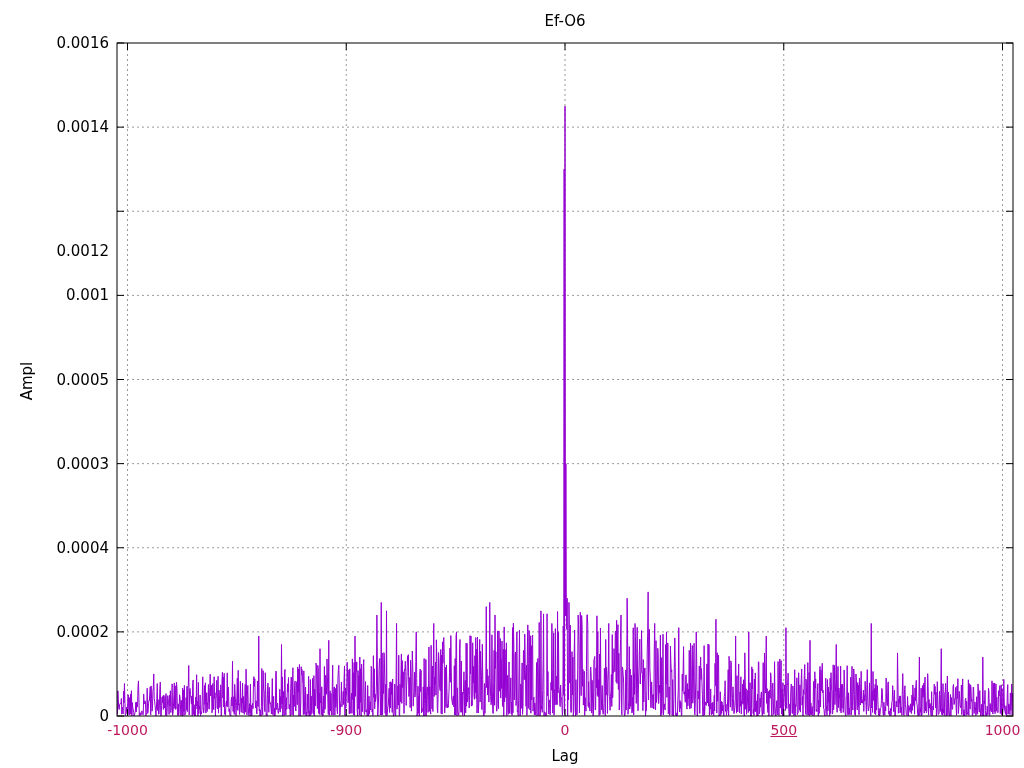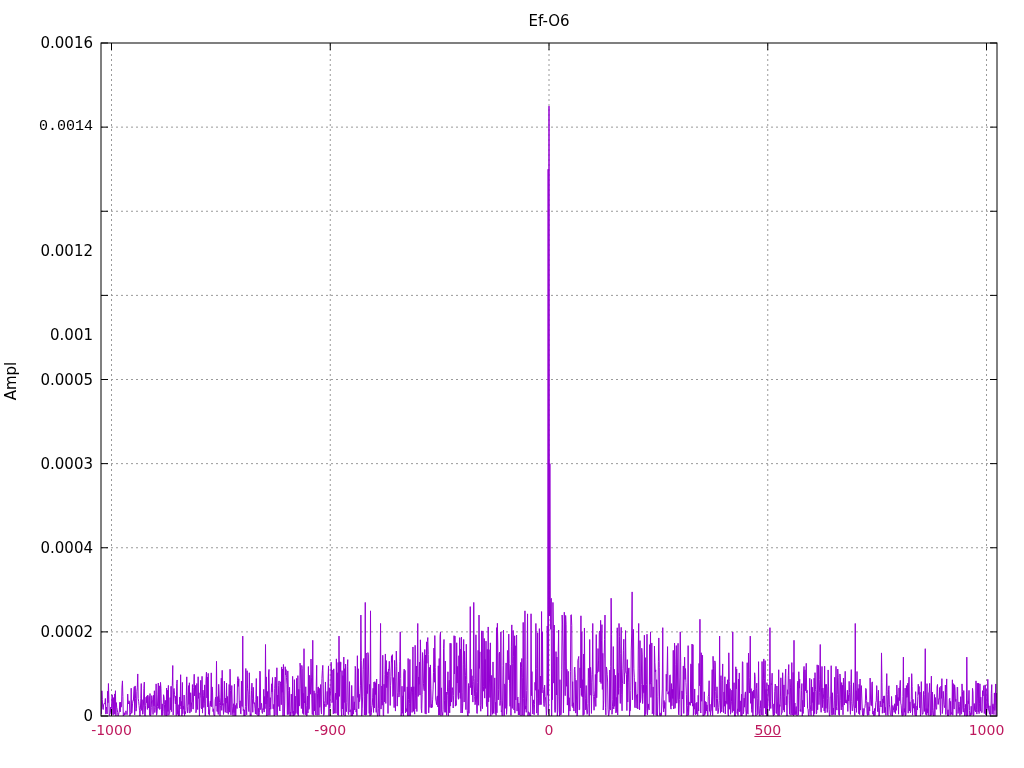--- a/index.html
+++ b/index.html
@@ -1,20 +1,20 @@
 <!DOCTYPE html>
 <html><head>
 <meta charset="utf-8">
 <style>
   html,body{margin:0;padding:0;}
   body{
     width:1024px;height:768px;background:#ffffff;position:relative;overflow:hidden;
     font-family:"DejaVu Sans","Liberation Sans",sans-serif;color:#000;
   }
-  #chart-wrap{position:absolute;left:0;top:0;width:872px;height:768px;}
+  #chart-wrap{position:absolute;left:16px;top:0;width:872px;height:768px;}
   svg{position:absolute;left:0;top:0;}
   .chart-title{
     position:absolute;top:12px;left:101px;width:896px;text-align:center;
     font-size:15px;color:#000;
   }
   .xlabel{
     position:absolute;top:747px;left:101px;width:896px;text-align:center;
     font-size:15px;color:#000;
   }
   .ylabel{
@@ -73,30 +73,31 @@
       <line x1="101" y1="295.375" x2="108" y2="295.375" stroke="#000000" stroke-width="1"></line>
       <line x1="997" y1="295.375" x2="990" y2="295.375" stroke="#000000" stroke-width="1"></line>
       <line x1="101" y1="211.25000000000006" x2="108" y2="211.25000000000006" stroke="#000000" stroke-width="1"></line>
       <line x1="997" y1="211.25000000000006" x2="990" y2="211.25000000000006" stroke="#000000" stroke-width="1"></line>
       <line x1="101" y1="127.125" x2="108" y2="127.125" stroke="#000000" stroke-width="1"></line>
       <line x1="997" y1="127.125" x2="990" y2="127.125" stroke="#000000" stroke-width="1"></line>
       <line x1="101" y1="43" x2="108" y2="43" stroke="#000000" stroke-width="1"></line>
       <line x1="997" y1="43" x2="990" y2="43" stroke="#000000" stroke-width="1"></line>
     </svg>
   <div class="chart-title">Ef-O6</div>
+  <div class="xlabel">Lag</div>
   <div class="ylabel">Ampl</div>
   <div id="tick-labels">
       <div class="ytick-label" style="left: 7px; top: 709px;">0</div>
       <div class="ytick-label" style="left: 7px; top: 624.875px;">0.0002</div>
       <div class="ytick-label" style="left: 7px; top: 540.75px;">0.0004</div>
       <div class="ytick-label" style="left: 7px; top: 456.625px;">0.0003</div>
       <div class="ytick-label" style="left: 7px; top: 372.5px;">0.0005</div>
-      <div class="ytick-label" style="left: 7px; top: 288.375px; margin-top: 40px;">0.001</div>
+      <div class="ytick-label" style="left: 7px; top: 288.375px;">0.001</div>
       <div class="ytick-label" style="left: 7px; top: 204.25px; margin-top: 40px;">0.0012</div>
-      <div class="ytick-label" style="left: 7px; top: 120.125px; font-family: Liberation Mono, monospace;">0.0014</div>
+      <div class="ytick-label" style="left: 7px; top: 120.125px;">0.0014</div>
       <div class="ytick-label" style="left: 7px; top: 36px;">0.0016</div>
       <div class="xtick-label" style="left: 71.5px; top: 723px;">-1000</div>
       <div class="xtick-label" style="left: 290.25px; top: 723px;">-900</div>
       <div class="xtick-label" style="left: 509px; top: 723px;">0</div>
       <div class="xtick-label" style="left: 727.75px; top: 723px; text-decoration: underline;">500</div>
       <div class="xtick-label" style="left: 946.5px; top: 723px;">1000</div>
     </div>
 </div>
 
 </body></html>

